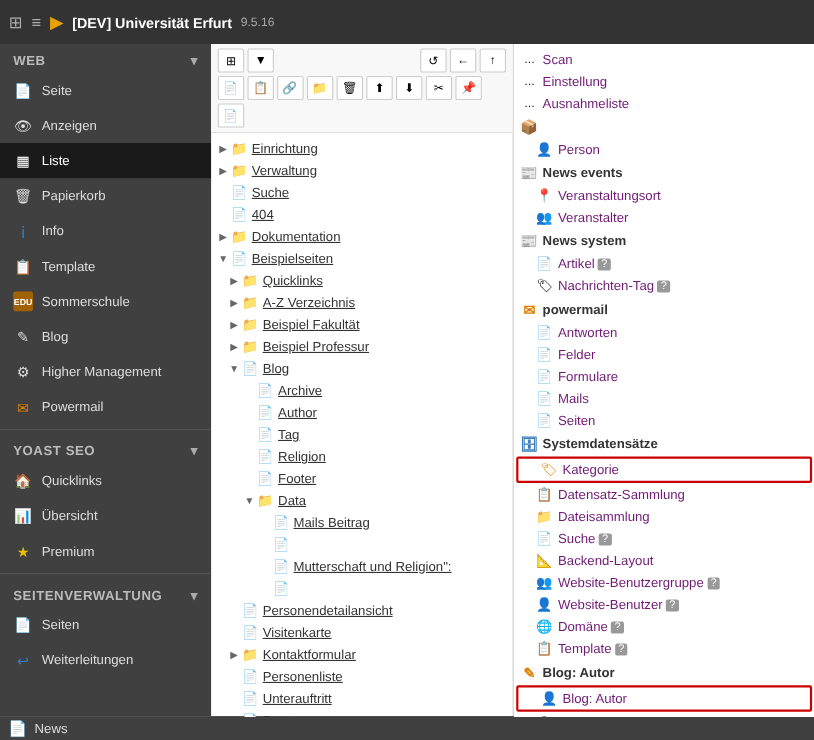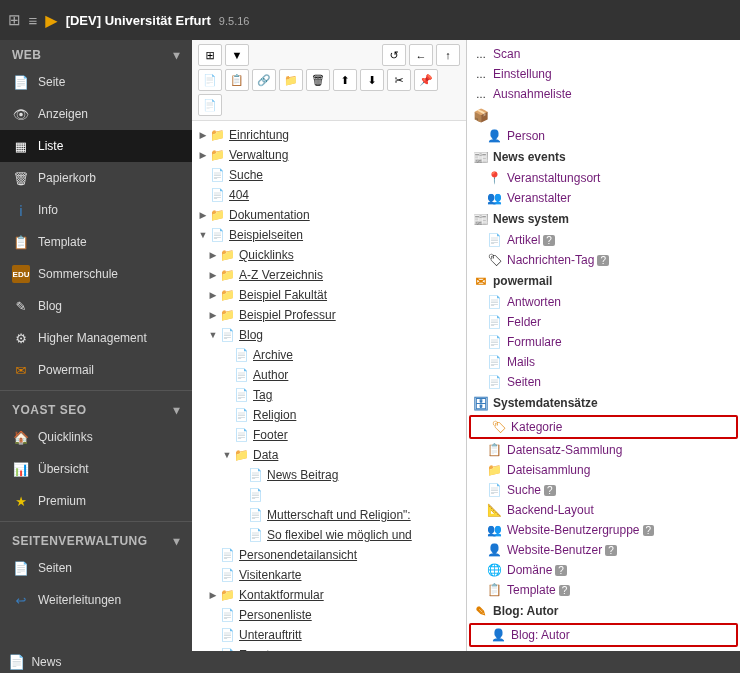--- a/index.html
+++ b/index.html
@@ -405,35 +405,34 @@
           <span class="tree-label">Footer</span>
         </div>
         <div class="tree-item indent-2">
           <span class="expand-arrow">▼</span>
           <span class="tree-icon icon-folder">📁</span>
           <span class="tree-label">Data</span>
         </div>
         <div class="tree-item indent-3">
           <span class="expand-arrow"></span>
           <span class="tree-icon" style="color:#e08000;">📄</span>
-          <span class="tree-label">News Beitrag</span>
+          <span class="tree-label">Mails Beitrag</span>
         </div>
         <div class="tree-item indent-3">
           <span class="expand-arrow"></span>
           <span class="tree-icon" style="color:#e08000;">📄</span>
         </div>
         <div class="tree-item indent-3">
           <span class="expand-arrow"></span>
           <span class="tree-icon" style="color:#e08000;">📄</span>
           <span class="tree-label">Mutterschaft und Religion":</span>
         </div>
         <div class="tree-item indent-3">
           <span class="expand-arrow"></span>
           <span class="tree-icon" style="color:#e08000;">📄</span>
-          <span class="tree-label">So flexibel wie möglich und</span>
         </div>
         <div class="tree-item indent-1">
           <span class="expand-arrow"></span>
           <span class="tree-icon icon-page">📄</span>
           <span class="tree-label">Personendetailansicht</span>
         </div>
         <div class="tree-item indent-1">
           <span class="expand-arrow"></span>
           <span class="tree-icon icon-page">📄</span>
           <span class="tree-label">Visitenkarte</span>

